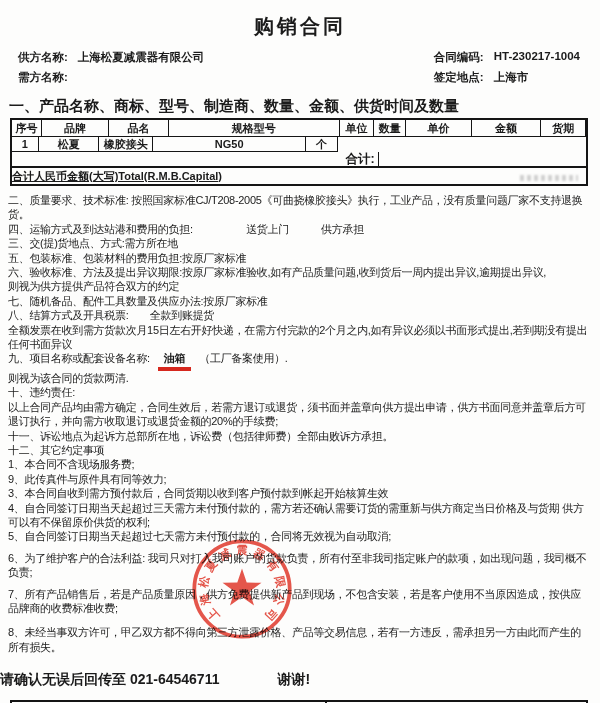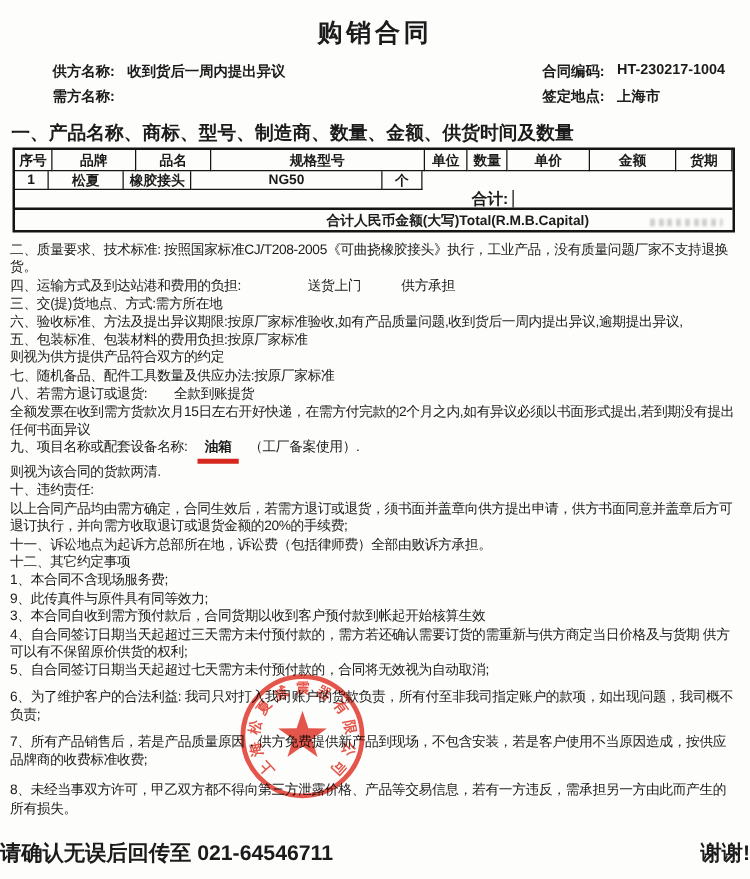--- a/index.html
+++ b/index.html
@@ -2,72 +2,72 @@
 <html><head>
 <meta charset="utf-8">
 <style>
   * { margin:0; padding:0; box-sizing:border-box; }
   html,body { width:600px; height:703px; }
   body {
     font-family:"Liberation Sans","DejaVu Sans",sans-serif;
     background:#fdfdfc; color:#1b1b1b; position:relative; overflow:hidden;
   }
   .title { text-align:center; font-size:20px; font-weight:bold; letter-spacing:3px; padding-top:13px; }
-  .head { display:flex; justify-content:space-between; padding:10px 20px 0 18px; font-size:11.5px; font-weight:bold;margin-left:24px; }
+  .head { display:flex; justify-content:space-between; padding:10px 20px 0 18px; font-size:11.5px; font-weight:bold; }
   .head .row { margin-bottom:5px; display:flex; }
   .head .lbl { margin-right:10px; }
   .sec1 { font-size:15px; font-weight:bold; margin:7px 8px 2px 9px; }
 
   
   .t1 { margin:2px 12px 0 10px; border:2px solid #151515; font-size:11px; font-weight:bold; }
   .t1 .r { display:flex; }
   .t1 .c { border-right:1px solid #151515; border-bottom:1px solid #151515;
            display:flex; align-items:center; justify-content:center; overflow:hidden; }
   .t1 .hr .c { height:17px; }
   .t1 .dr .c { height:15px; }
   .c0{width:30px}.c1{width:68px}.c2{width:60px}.c3{width:172px}.c4{width:35px}
   .c5{width:32px}.c6{width:66px}.c7{width:70px}.c8{width:45px; border-right:none;}
   .t1 .dr .open { width:279px; border-right:none; border-bottom:none; }
-  .t1 .tr { display:flex; height:14px;gap:32px; }
+  .t1 .tr { display:flex; height:14px; }
   .t1 .tr .blank { width:330px; }
   .t1 .tr .total { width:37px; border-right:1px solid #151515; font-size:12.5px; font-weight:bold;
                    display:flex; align-items:center; justify-content:center; }
   .t1 .cap { border-top:2px solid #151515; height:18px; display:flex; align-items:center; position:relative; }
-  .t1 .cap span { display:block; width:80%; text-align:right; font-weight:bold; }
+  .t1 .cap span { display:block; width:80%; text-align:left; font-weight:bold;text-decoration:underline; }
   .smudge { position:absolute; right:8px; bottom:3px; width:58px; height:6px; opacity:.45; filter:blur(1px);
             background:repeating-linear-gradient(90deg,#999 0 4px,transparent 4px 7px); }
 
   
   .clauses { margin:7px 9px 0 8px; font-size:11px; line-height:14.4px; letter-spacing:-0.3px; }
   .cl { white-space:normal; }
   .gap7 { margin-top:7px; }
   .gap10 { margin-top:10px; }
   .hl-term { display:inline-block; border-bottom:4px solid #d6281e; padding:0 6px 1px 6px; margin:0 8px; font-weight:bold; }
-  .confirm { margin-top:17px; display:flex; justify-content:space-between; gap:58px; font-size:17px; font-weight:bold; }
+  .confirm { margin-top:17px; display:flex; justify-content:flex-start; gap:58px; font-size:14px; font-weight:bold; }
 
   
   .btable { margin:11px 12px 0 10px; border:2px solid #151515; display:flex; flex-direction:column; height:122px; }
   .bhead { display:flex; border-bottom:2px solid #151515; height:17px; font-size:11.5px; font-weight:bold; }
   .bhead .hl { width:315px; border-right:2px solid #151515; text-align:center; }
   .bhead .hr2 { flex:1; }
 
   
   .seal { position:absolute; left:189px; top:536px; width:106px; height:106px;
           opacity:.86; mix-blend-mode:multiply; pointer-events:none; }
 </style>
 </head>
 <body>
 
 <div class="title">购销合同</div>
 
 <div class="head">
   <div>
     <div class="row">
       <span class="lbl">供方名称:</span>
-      <span>收到货后一周内提出异议</span>
+      <span>上海松夏减震器有限公司</span>
     </div>
     <div class="row">
       <span class="lbl">需方名称:</span>
     </div>
   </div>
   <div>
     <div class="row">
       <span class="lbl">合同编码:</span>
       <span>HT-230217-1004</span>
     </div>
@@ -107,25 +107,25 @@
   <div class="cap">
     <span>合计人民币金额(大写)Total(R.M.B.Capital)</span>
     <i class="smudge"></i>
   </div>
 </div>
 
 <div class="clauses">
   <div class="cl">二、质量要求、技术标准: 按照国家标准CJ/T208-2005《可曲挠橡胶接头》执行，工业产品，没有质量问题厂家不支持退换货。</div>
   <div class="cl">四、运输方式及到达站港和费用的负担:　　　　　送货上门　　　供方承担</div>
   <div class="cl">三、交(提)货地点、方式:需方所在地</div>
+  <div class="cl">五、包装标准、包装材料的费用负担:按原厂家标准</div>
   <div class="cl">六、验收标准、方法及提出异议期限:按原厂家标准验收,如有产品质量问题,收到货后一周内提出异议,逾期提出异议,</div>
-  <div class="cl">五、包装标准、包装材料的费用负担:按原厂家标准</div>
   <div class="cl">则视为供方提供产品符合双方的约定</div>
   <div class="cl">七、随机备品、配件工具数量及供应办法:按原厂家标准</div>
-  <div class="cl">八、若需方退订或退货:　　全款到账提货</div>
+  <div class="cl">八、结算方式及开具税票:　　全款到账提货</div>
   <div class="cl">全额发票在收到需方货款次月15日左右开好快递，在需方付完款的2个月之内,如有异议必须以书面形式提出,若到期没有提出任何书面异议</div>
   <div class="cl">
     <span>九、项目名称或配套设备名称:</span><span class="hl-term" style="border-bottom-color: rgb(214, 40, 30);">油箱</span><span>（工厂备案使用）.</span>
   </div>
   <div class="cl">则视为该合同的货款两清.</div>
   <div class="cl">十、违约责任:</div>
   <div class="cl">以上合同产品均由需方确定，合同生效后，若需方退订或退货，须书面并盖章向供方提出申请，供方书面同意并盖章后方可</div>
   <div class="cl">退订执行，并向需方收取退订或退货金额的20%的手续费;</div>
   <div class="cl">十一、诉讼地点为起诉方总部所在地，诉讼费（包括律师费）全部由败诉方承担。</div>
   <div class="cl">十二、其它约定事项</div>

